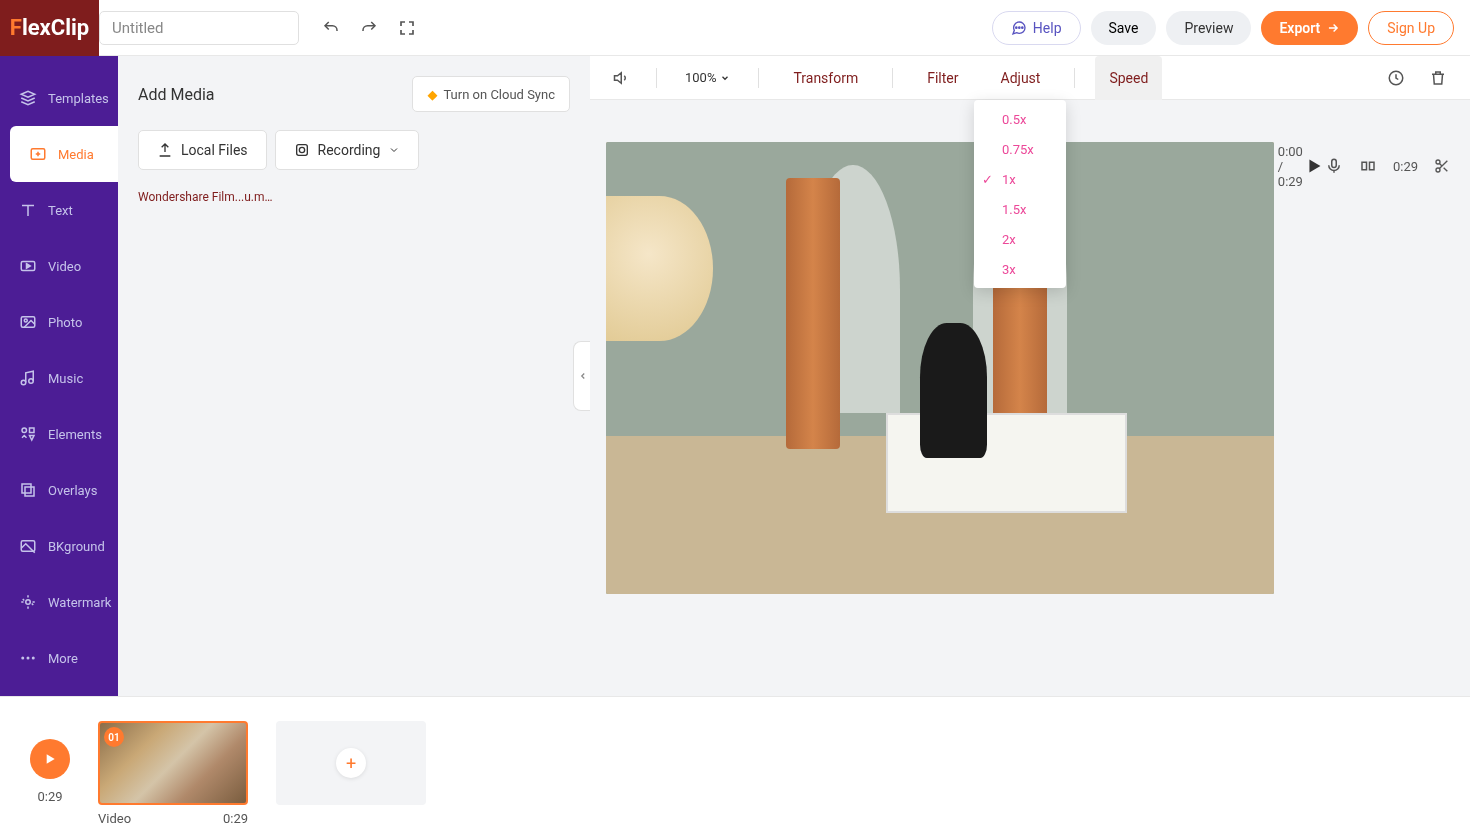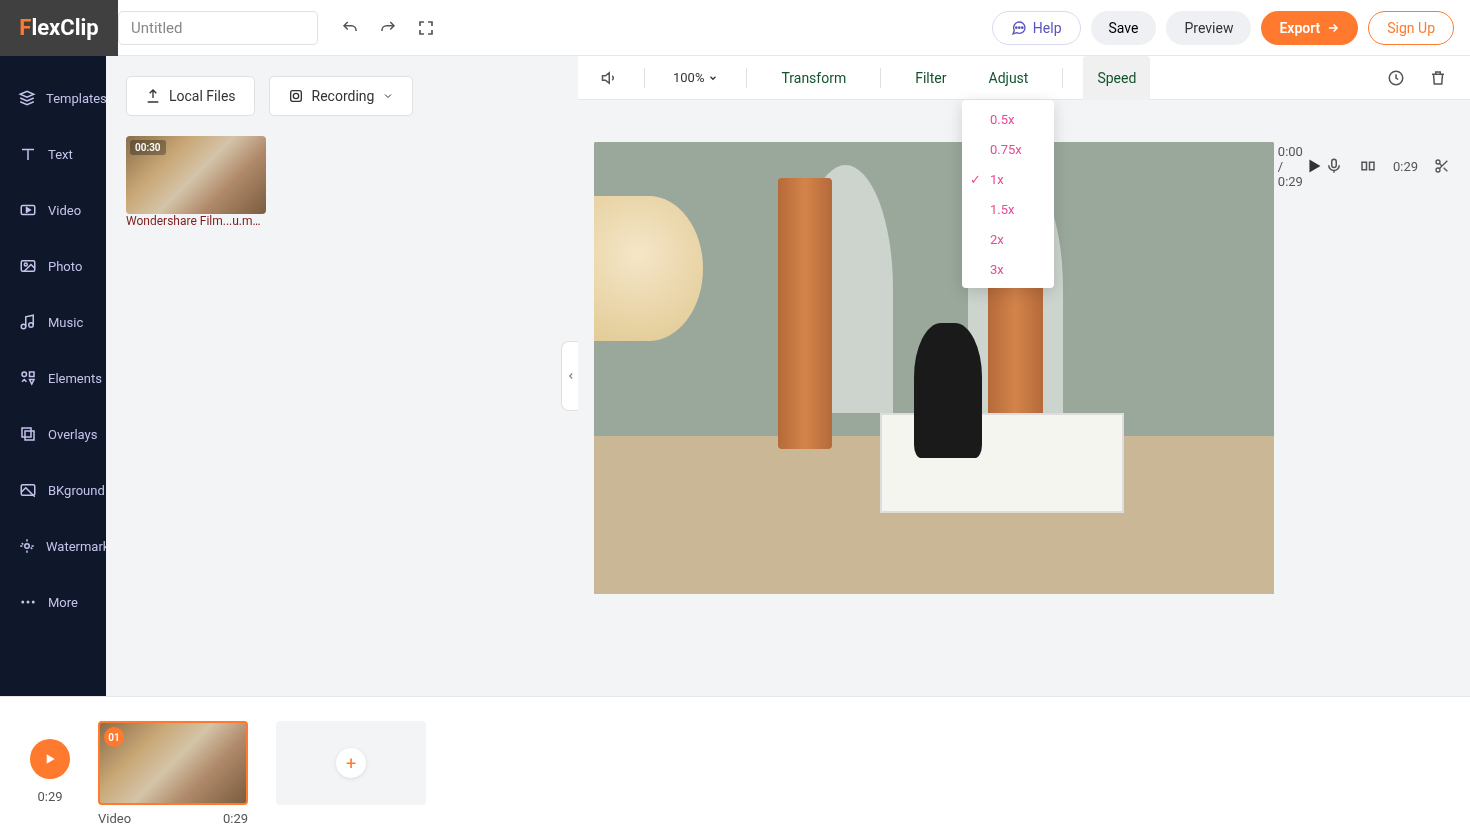--- a/index.html
+++ b/index.html
@@ -1,59 +1,59 @@
 <!DOCTYPE html>
 <html><head>
   <meta charset="utf-8">
   <style>
     * { margin: 0; padding: 0; box-sizing: border-box; font-family: -apple-system, BlinkMacSystemFont, "Segoe UI", Roboto, Arial, sans-serif; }
     body { width: 1470px; height: 836px; background: #fff; overflow: hidden; display: flex; flex-direction: column; }
     
     
     .topbar { height: 56px; display: flex; align-items: center; padding: 0 16px 0 0; border-bottom: 1px solid #e8e8e8; background: #fff; }
-    .logo { width: 118px; height: 56px; display: flex; align-items: center; justify-content: center; background: #404040; color: #fff; font-size: 22px; font-weight: 700; }
+    .logo { width: 99px; height: 56px; display: flex; align-items: center; justify-content: center; background: #7f1d1d; color: #fff; font-size: 22px; font-weight: 700; }
     .logo-f1 { color: #ff7a2f; }
     .title-input { width: 200px; height: 34px; border: 1px solid #e0e0e0; border-radius: 5px; padding: 0 12px; font-size: 15px; color: #888; display: flex; align-items: center; }
     .top-icons { display: flex; align-items: center; gap: 10px; margin-left: 18px; }
     .icon-btn { width: 28px; height: 28px; display: flex; align-items: center; justify-content: center; color: #555; cursor: pointer; font-size: 18px; }
     .top-right { margin-left: auto; display: flex; align-items: center; gap: 10px; }
     .pill-btn { height: 34px; padding: 0 18px; border-radius: 17px; display: flex; align-items: center; gap: 6px; font-size: 14px; cursor: pointer; border: none; }
     .help-btn { background: #fff; border: 1px solid #d9d9f0; color: #5853c0; }
     .save-btn { background: #eef0f3; color: #000000; }
     .preview-btn { background: #eef0f3; color: #333; }
     .export-btn { background: #ff7a2f; color: #fff; font-weight: 600; }
     .signup-btn { background: #fff; border: 1px solid #ff7a2f; color: #ff7a2f; }
 
     
     .mainrow { flex: 1; display: flex; min-height: 0; }
     
     
-    .sidebar { width: 106px; background: #0f172a; display: flex; flex-direction: column; padding-top: 14px; }
+    .sidebar { width: 118px; background: #4c1d95; display: flex; flex-direction: column; padding-top: 14px; }
     .side-item { height: 56px; display: flex; align-items: center; gap: 10px; padding-left: 18px; color: #c5c3ea; font-size: 13px; cursor: pointer; }
     .side-item.active { background: #fff; color: #ff7a2f; border-radius: 6px 0 0 6px; margin-left: 10px; }
     .side-icon { width: 20px; height: 20px; display: flex; align-items: center; justify-content: center; }
 
     
     .media-panel { width: 472px; background: #f3f4f6; padding: 20px; position: relative; }
     .panel-head { display: flex; align-items: center; justify-content: space-between; margin-bottom: 18px; }
     .panel-title { font-size: 16px; color: #333; }
     .cloud-btn { height: 36px; padding: 0 14px; border: 1px solid #e0e0e0; border-radius: 5px; background: #fff; display: flex; align-items: center; gap: 6px; font-size: 13px; color: #555; cursor: pointer; }
     .diamond { color: #ffa500; }
-    .media-buttons { display: flex; gap: 14px; margin-bottom: 20px; }
+    .media-buttons { display: flex; gap: 8px; margin-bottom: 20px; }
     .media-btn { height: 40px; padding: 0 18px; border: 1px solid #e0e0e0; border-radius: 5px; background: #fff; display: flex; align-items: center; gap: 8px; font-size: 14px; color: #333; cursor: pointer; }
     .media-thumb { width: 140px; }
     .thumb-img { width: 140px; height: 78px; border-radius: 4px; background: linear-gradient(135deg, #8a6d4a 0%, #c9a876 30%, #d4c4a8 50%, #b0896a 70%, #7a5d3f 100%); position: relative; }
     .thumb-badge { position: absolute; top: 4px; left: 4px; background: rgba(0,0,0,0.3); color: #fff; font-size: 10px; padding: 2px 5px; border-radius: 3px; font-weight: 600; }
     .thumb-name { font-size: 12px; color: #7f1d1d; white-space: nowrap; overflow: hidden; text-overflow: ellipsis; }
     .collapse-handle { position: absolute; right: -1px; top: 50%; transform: translateY(-50%); width: 18px; height: 70px; background: #fff; border: 1px solid #e0e0e0; border-right: none; border-radius: 8px 0 0 8px; display: flex; align-items: center; justify-content: center; cursor: pointer; color: #888; }
 
     
     .preview-area { flex: 1; background: #f3f4f6; display: flex; flex-direction: column; position: relative; }
     .edit-toolbar { height: 44px; background: #fff; border-bottom: 1px solid #e8e8e8; display: flex; align-items: center; padding: 0 18px; gap: 14px; position: relative; }
-    .tool-item { padding: 0 14px; height: 44px; display: flex; align-items: center; font-size: 14px; color: #14532d; cursor: pointer; }
+    .tool-item { padding: 0 14px; height: 44px; display: flex; align-items: center; font-size: 14px; color: #7f1d1d; cursor: pointer; }
     .tool-item.active { background: #f0f0f0; border-radius: 4px 4px 0 0; }
     .tool-sep { width: 1px; height: 20px; background: #e0e0e0; margin: 0 6px; }
     .zoom-disp { display: flex; align-items: center; gap: 4px; font-size: 13px; color: #333; padding: 0 8px; }
     .toolbar-right { margin-left: auto; display: flex; gap: 14px; align-items: center; }
     
     .speed-dropdown { position: absolute; top: 44px; left: 384px; width: 92px; background: #fff; box-shadow: 0 4px 16px rgba(0,0,0,0.15); border-radius: 4px; padding: 4px 0; z-index: 100; }
     .speed-opt { height: 30px; display: flex; align-items: center; padding-left: 28px; font-size: 13px; color: #ec4899; cursor: pointer; position: relative; }
     .speed-opt .check { position: absolute; left: 8px; }
 
     .canvas-wrap { flex: 1; padding: 42px 16px 10px 16px; display: flex; flex-direction: row; }
@@ -144,20 +144,29 @@
 
   <div class="sidebar">
     <div class="side-item">
       <span class="side-icon">
           <svg width="18" height="18" viewBox="0 0 24 24" fill="none" stroke="currentColor" stroke-width="2">
             <path d="M3 7l9-4 9 4-9 4-9-4zM3 12l9 4 9-4M3 17l9 4 9-4"></path>
           </svg>
         </span>
       <span>Templates</span>
     </div>
+    <div class="side-item active">
+      <span class="side-icon">
+          <svg width="18" height="18" viewBox="0 0 24 24" fill="none" stroke="currentColor" stroke-width="2">
+            <rect x="3" y="5" width="18" height="14" rx="2"></rect>
+            <path d="M12 9v6M9 12h6"></path>
+          </svg>
+        </span>
+      <span>Media</span>
+    </div>
     <div class="side-item">
       <span class="side-icon">
           <svg width="18" height="18" viewBox="0 0 24 24" fill="none" stroke="currentColor" stroke-width="2">
             <path d="M4 6h16M12 6v14"></path>
           </svg>
         </span>
       <span>Text</span>
     </div>
     <div class="side-item">
       <span class="side-icon">
@@ -231,42 +240,46 @@
             <circle cx="5" cy="12" r="2"></circle>
             <circle cx="12" cy="12" r="2"></circle>
             <circle cx="19" cy="12" r="2"></circle>
           </svg>
         </span>
       <span>More</span>
     </div>
   </div>
 
   <div class="media-panel">
+    <div class="panel-head">
+      <div class="panel-title">Add Media</div>
+      <button class="cloud-btn">
+        <span class="diamond">◆</span>
+        <span>Turn on Cloud Sync</span>
+      </button>
+    </div>
     <div class="media-buttons">
       <button class="media-btn">
         <svg width="16" height="16" viewBox="0 0 24 24" fill="none" stroke="currentColor" stroke-width="2">
             <path d="M12 3v12M7 8l5-5 5 5M4 21h16"></path>
           </svg>
         <span>Local Files</span>
       </button>
       <button class="media-btn">
         <svg width="16" height="16" viewBox="0 0 24 24" fill="none" stroke="currentColor" stroke-width="2">
             <rect x="4" y="4" width="16" height="16" rx="3"></rect>
             <circle cx="12" cy="12" r="4"></circle>
           </svg>
         <span>Recording</span>
         <svg width="12" height="12" viewBox="0 0 24 24" fill="none" stroke="currentColor" stroke-width="2">
             <path d="M6 9l6 6 6-6"></path>
           </svg>
       </button>
     </div>
     <div class="media-thumb">
-      <div class="thumb-img">
-        <div class="thumb-badge">00:30</div>
-      </div>
       <div class="thumb-name">Wondershare Film...u.mp4</div>
     </div>
     <div class="collapse-handle">
       <svg width="10" height="10" viewBox="0 0 24 24" fill="none" stroke="currentColor" stroke-width="3">
           <path d="M15 6l-6 6 6 6"></path>
         </svg>
     </div>
   </div>
 
   <div class="preview-area">

